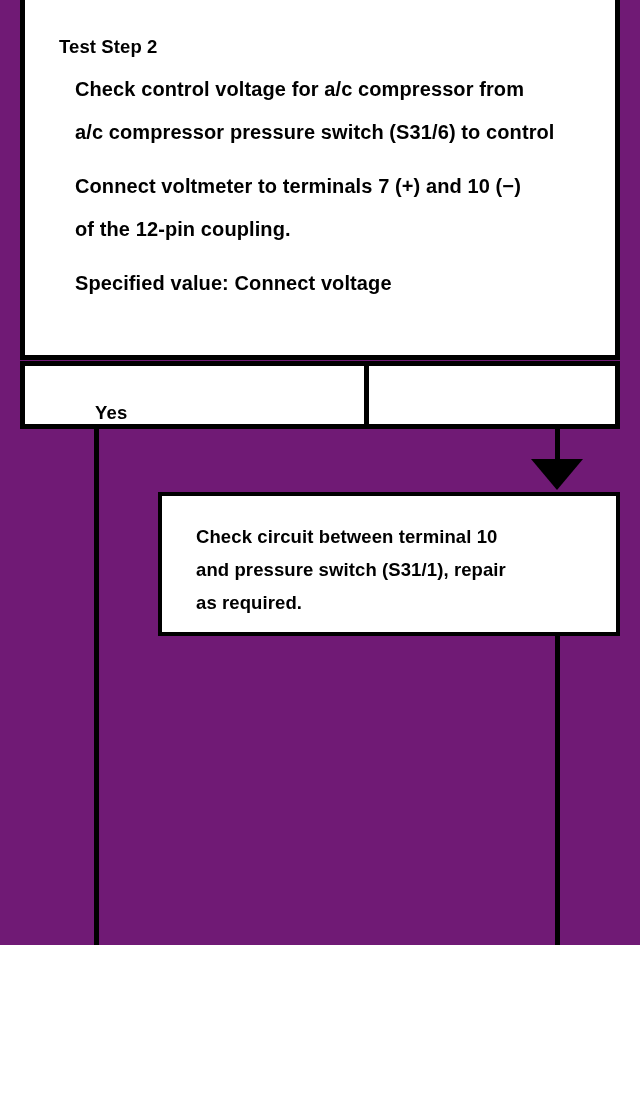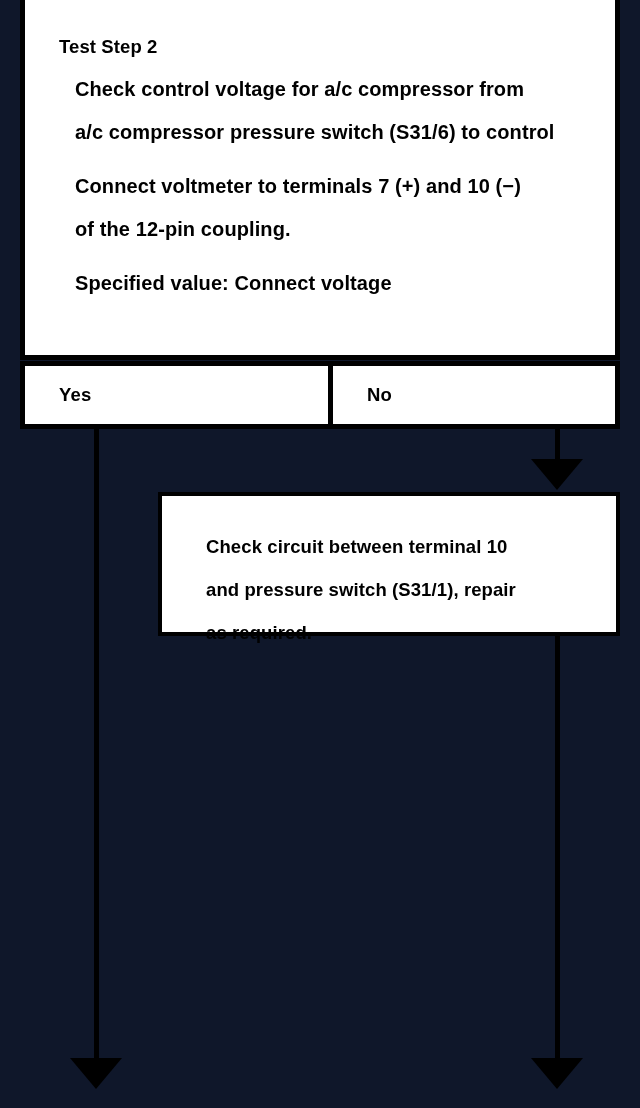--- a/index.html
+++ b/index.html
@@ -6,22 +6,22 @@
     margin: 0;
     padding: 0;
     background: #ffffff;
   }
   body {
     font-family: "Liberation Sans", sans-serif;
   }
   #page {
     position: relative;
     width: 640px;
-    height: 1108px;
-    background: #0f172a;
+    height: 945px;
+    background: #701a75;
     overflow: hidden;
   }
 
   
   .testbox {
     position: absolute;
     left: 20px;
     top: -14px;
     width: 600px;
     height: 374px;
@@ -64,22 +64,23 @@
     width: 600px;
     height: 68px;
     border: 5px solid #000;
     box-sizing: border-box;
     background: #fff;
     display: flex;
   }
   .yesno-cell {
     position: relative;
     display: flex;
-    align-items: center;
+    align-items: flex-end;
     box-sizing: border-box;
+    margin-left: 36px;
   }
   .yesno-cell.yes {
     width: 308px;
     border-right: 5px solid #000;
   }
   .yesno-cell.no {
     flex: 1;
   }
   .yesno-label {
     font-size: 18.5px;
@@ -105,21 +106,21 @@
     left: 30px;
     top: 22px;
     width: 400px;
   }
   .action-para {
     font-size: 18.5px;
     font-weight: bold;
     color: #000;
     line-height: 29px;
     letter-spacing: 0.1px;
-    margin: 14px;
+    margin: 4px;
   }
 
   
   .vline {
     position: absolute;
     background: #000;
     width: 5px;
   }
 
   
@@ -145,23 +146,20 @@
       <p class="para gap">Connect voltmeter to terminals 7 (+) and 10 (−)</p>
       <p class="para">of the 12-pin coupling.</p>
       <p class="para gap">Specified value: Connect voltage</p>
     </div>
   </div>
 
   <div class="yesno-row">
     <div class="yesno-cell yes">
       <span class="yesno-label">Yes</span>
     </div>
-    <div class="yesno-cell no">
-      <span class="yesno-label">No</span>
-    </div>
   </div>
 
   <div class="vline" style="left:94px; top:429px; height:632px;"></div>
   <div class="arrowhead" style="left:70px; top:1058px;"></div>
 
   <div class="vline" style="left:555px; top:429px; height:33px;"></div>
   <div class="arrowhead" style="left:531px; top:459px;"></div>
 
   <div class="actionbox">
     <div class="actionbox-inner">

